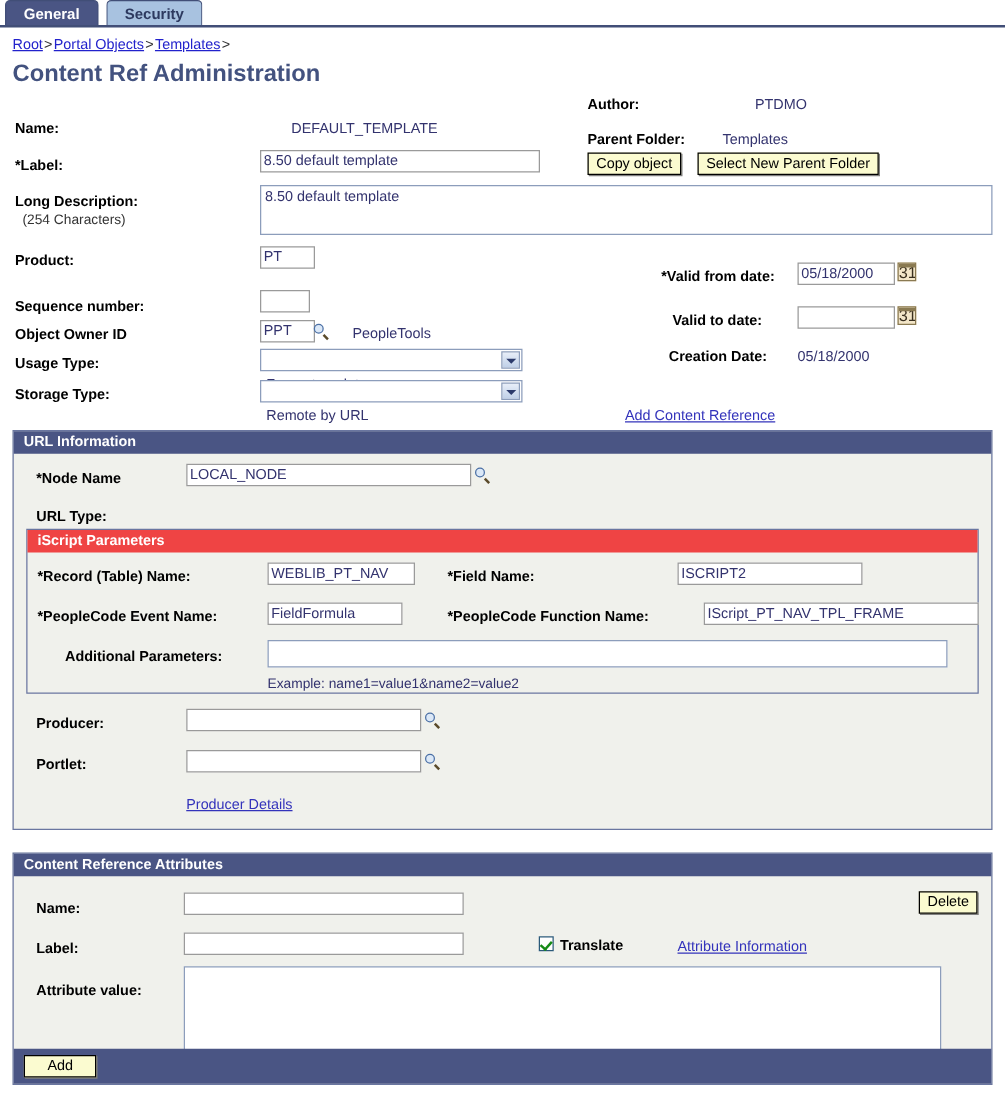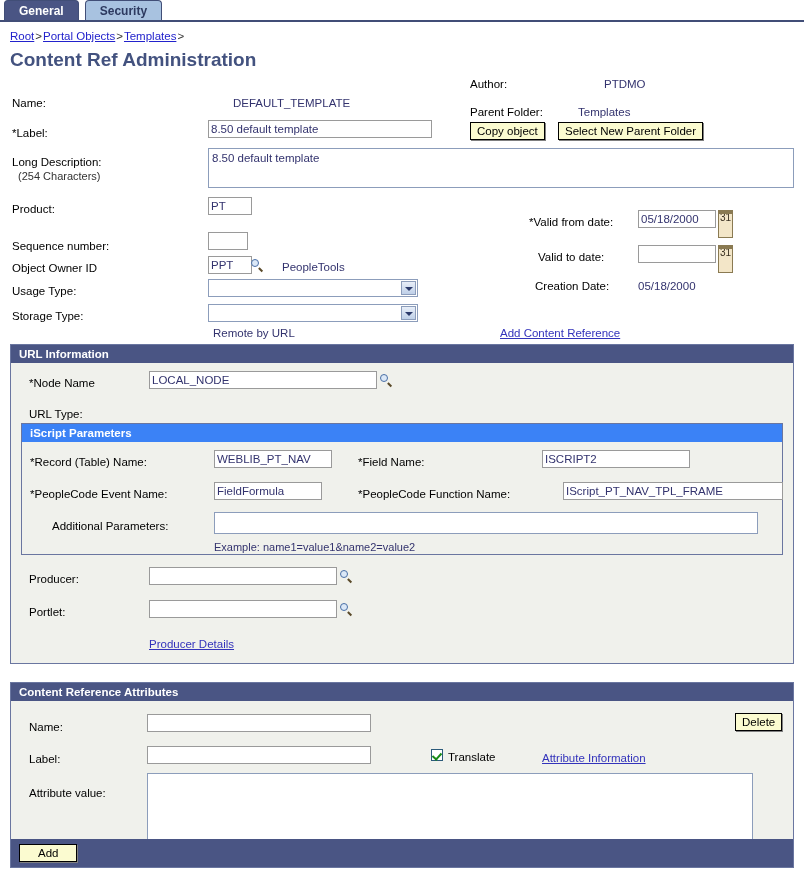--- a/index.html
+++ b/index.html
@@ -64,21 +64,21 @@
   .page-title {
     margin: 7px 0 12px 10px;
     font-size: 19px;
     font-weight: bold;
     color: #43527f;
   }
 
   
   .lbl {
     font-size: 11.5px;
-    font-weight: normal;
+    font-weight: bold;
     color: #000000;
     white-space: nowrap;
   }
   .lbl-sub {
     font-size: 11px;
     font-weight: normal;
     color: #333333;
   }
   .val {
     font-size: 11.5px;
@@ -177,27 +177,27 @@
   .mag:after {
     content: "";
     position: absolute; left: 9px; top: 9px;
     width: 5px; height: 1.5px;
     background: #5a4a2a;
     transform: rotate(45deg);
     transform-origin: left center;
   }
   .cal {
     display: inline-block;
-    width: 15px; height: 28px;
+    width: 15px; height: 15px;
     background: #f3e6c8;
     border: 1px solid #8a7a52;
     position: relative;
     vertical-align: middle;
     box-sizing: border-box;
-    font-size: 10px;
+    font-size: 13px;
     line-height: 13px;
     text-align: center;
     color: #3a3020;
     font-family: "Liberation Sans", sans-serif;
     overflow: hidden;
   }
   .cal:before {
     content: "";
     position: absolute; left: 0; top: 0; right: 0;
     height: 3px; background: #8a7a52;
@@ -236,21 +236,21 @@
     height: 18px;
     line-height: 12px;
     box-sizing: border-box;
   }
   .subpanel {
     border: 1px solid #6a76a0;
     background: #f0f1ec;
     box-sizing: border-box;
   }
   .subpanel-hdr {
-    background: #3b82f6;
+    background: #ef4444;
     color: #ffffff;
     font-size: 11.5px;
     font-weight: bold;
     padding: 3px 0 3px 8px;
     height: 18px;
     line-height: 12px;
     box-sizing: border-box;
   }
   .footer-bar {
     background: #4a5584;

